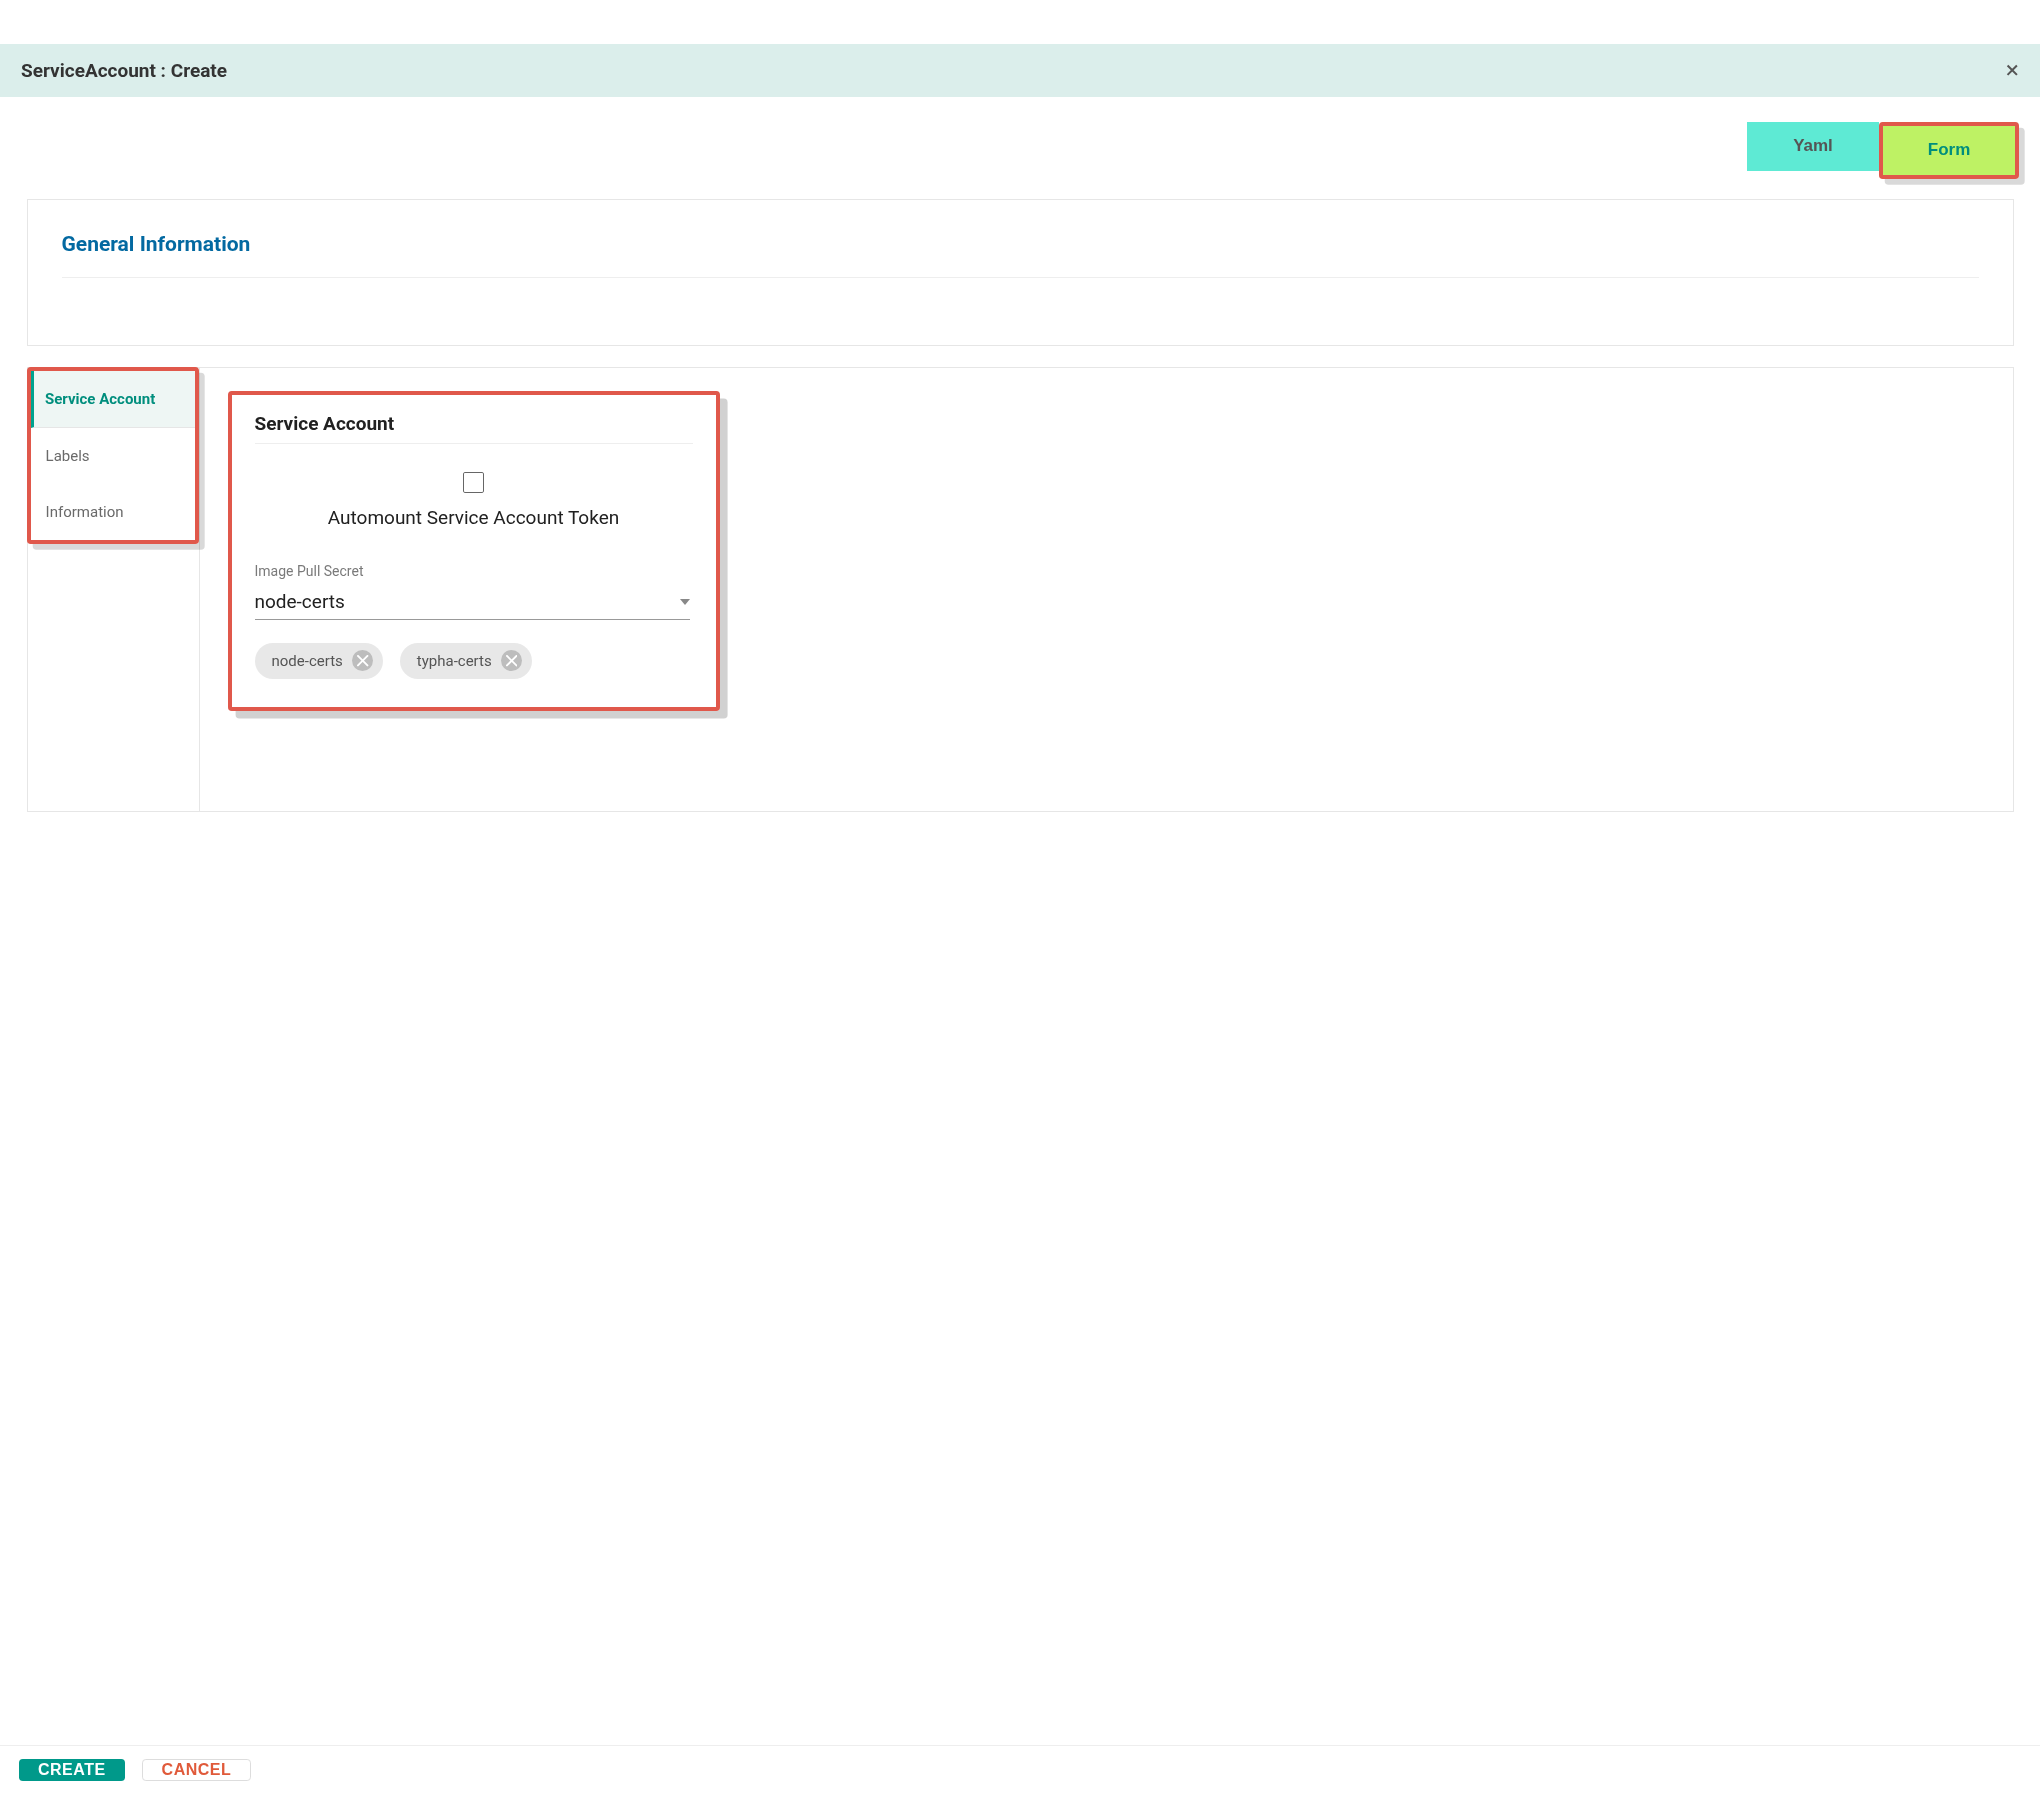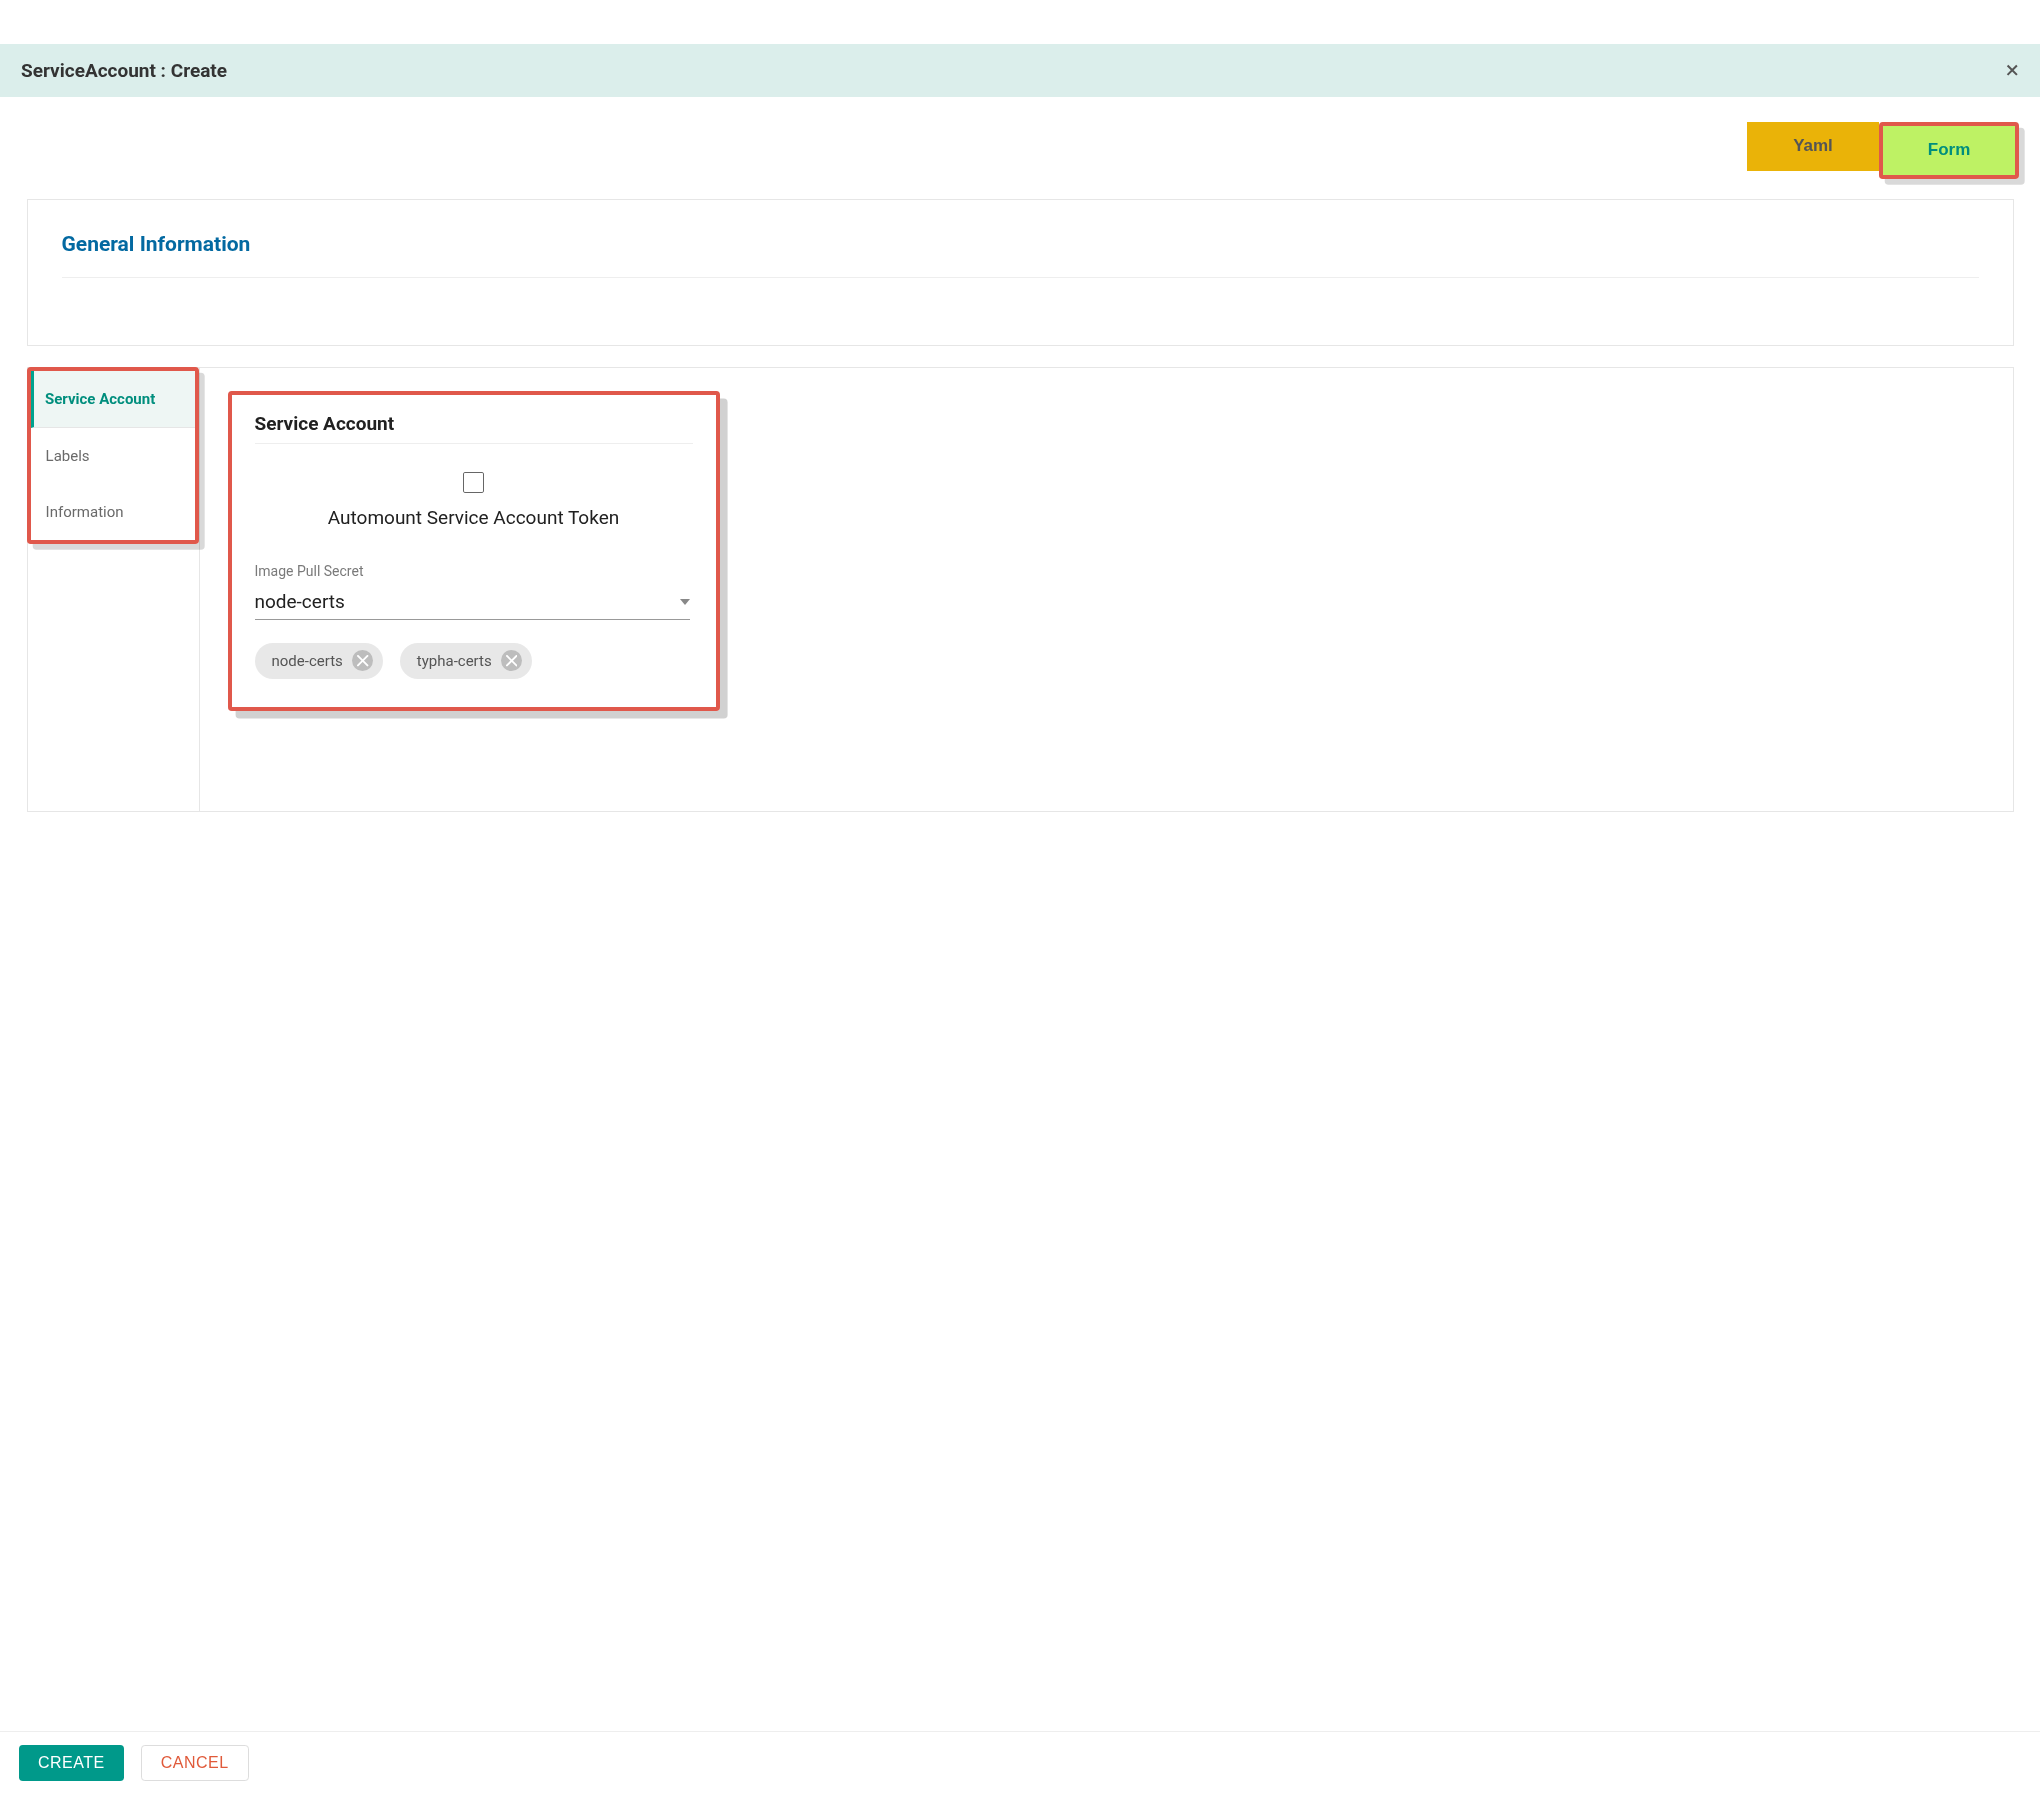--- a/index.html
+++ b/index.html
@@ -16,21 +16,21 @@
     margin-top: 44px;
   }
   .header-title { font-size: 19px; font-weight: 700; color: #333; }
   .close-x { font-size: 24.6px; color: #555; cursor: pointer; line-height: 1; }
 
   .main-area { flex: 1; padding: 0 0 28px 0; overflow: auto; }
 
   .tabs-row { display: flex; justify-content: flex-end; padding: 24.6px 21px 11.4px 21px; gap: 0; }
   .tab-btn {
     min-width: 132px; height: 49px;
-    background: #eab308; color: #555;
+    background: #5eead4; color: #555;
     border: none; font-size: 17px; font-weight: 700;
     display: flex; align-items: center; justify-content: center;
     cursor: pointer;
   }
   .tab-btn.active { background: #bef264; color: #008e7d; }
 
   .highlight-wrap { border: 4.7px solid #e0584b; border-radius: 3.8px; position: relative; }
   .highlight-wrap::after {
     content:""; position:absolute; right:-9.5px; bottom:-9.5px; top:7.6px; left:7.6px;
     border-radius:3.8px; pointer-events:none;
@@ -115,22 +115,22 @@
     max-width: 492px;
   }
 
   .footer-bar {
     border-top: 0.9px solid #eee;
     padding: 13.2px 19px;
     display: flex; gap: 17px; align-items: center;
     background: #fff;
   }
   .btn {
-    height: 36px; padding: 0 19px; border-radius: 3.8px;
-    font-size: 16px; font-weight: 400; letter-spacing: 0.5px;
+    height: 22px; padding: 0 19px; border-radius: 3.8px;
+    font-size: 16px; font-weight: 700; letter-spacing: 0.5px;
     cursor: pointer; display: flex; align-items: center;
   }
   .btn-primary { background: #00998a; color: #fff; border: none; }
   .btn-secondary { background: #fff; color: #e05a3a; border: 0.9px solid #ddd; }
 
   .info-icon { width:15px;height:15px;border:0.9px solid #aaa;border-radius:50%;display:inline-flex;align-items:center;justify-content:center;font-size:10.4px;color:#aaa;line-height:1; }
 </style>
 </head>
 <body>
 

